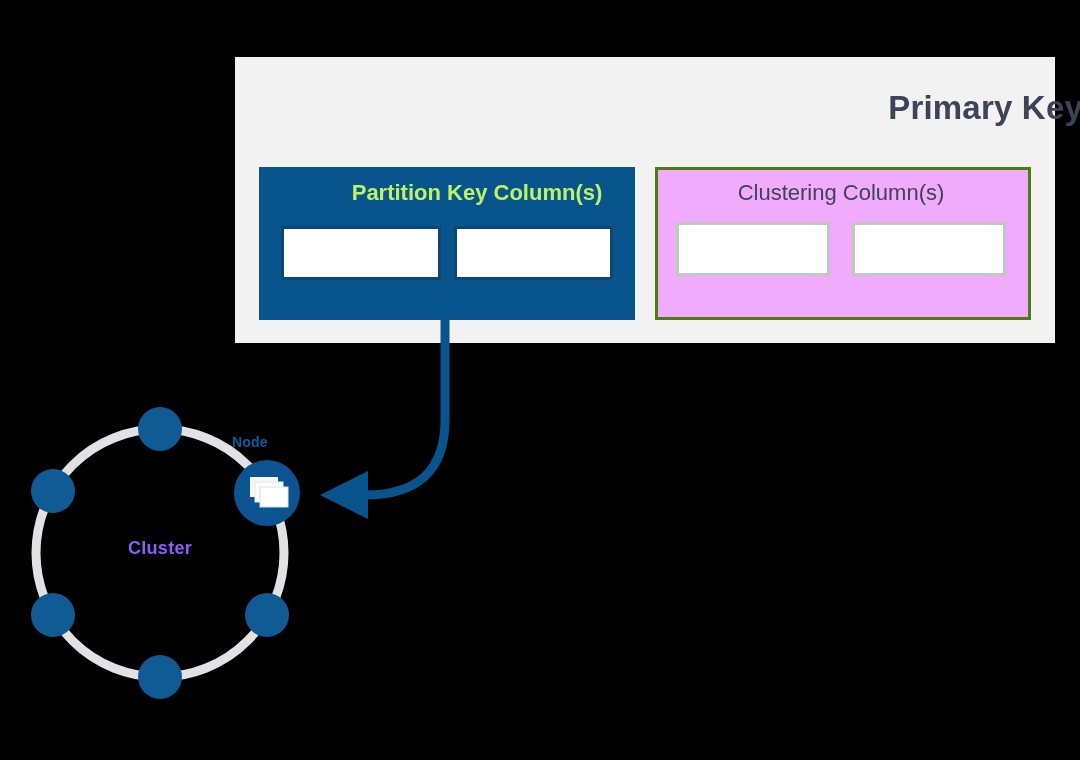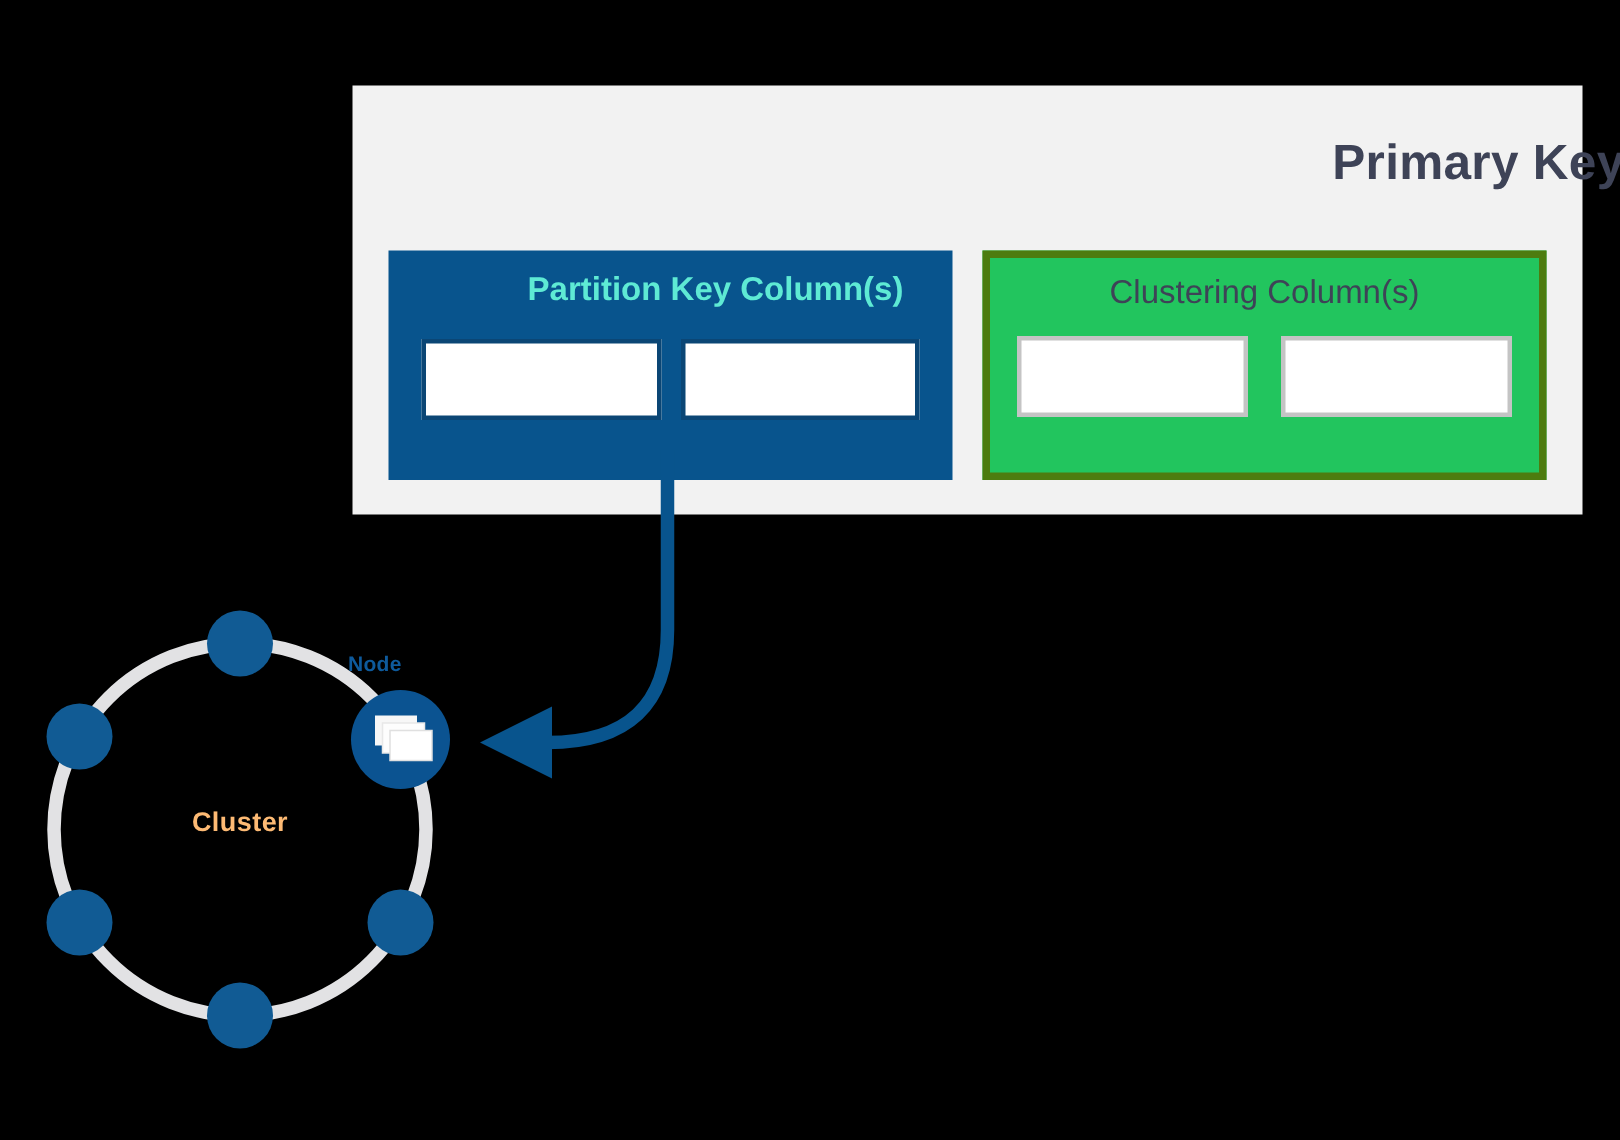--- a/index.html
+++ b/index.html
@@ -53,21 +53,21 @@
   }
 
   .partition-label {
     position: absolute;
     left: 0;
     top: 13px;
     width: 436px;
     text-align: center;
     font-size: 22px;
     font-weight: bold;
-    color: #5eead4;
+    color: #bef264;
   }
 
   .partition-slots {
     position: absolute;
     left: 22px;
     top: 59px;
     width: 332px;
     display: flex;
     gap: 13px;
   }
@@ -79,22 +79,22 @@
     border: 3px solid #0b4675;
   }
 
   
   .clustering-block {
     position: absolute;
     left: 420px;
     top: 110px;
     width: 376px;
     height: 153px;
-    background: #22c55e;
-    border: 5px solid #4d7c0f;
+    background: #f0abfc;
+    border: 3px solid #4d7c0f;
   }
 
   .clustering-label {
     position: absolute;
     left: 0;
     top: 10px;
     width: 366px;
     text-align: center;
     font-size: 22px;
     color: #3e4357;
@@ -136,21 +136,21 @@
   }
 
   .cluster-label {
     position: absolute;
     left: 0;
     top: 143px;
     width: 300px;
     text-align: center;
     font-size: 18px;
     font-weight: bold;
-    color: #fdba74;
+    color: #8b5cf6;
     letter-spacing: 0.3px;
   }
 
   .node-label {
     position: absolute;
     left: 232px;
     top: 434px;
     font-size: 14px;
     font-weight: bold;
     color: #0e5a9c;

